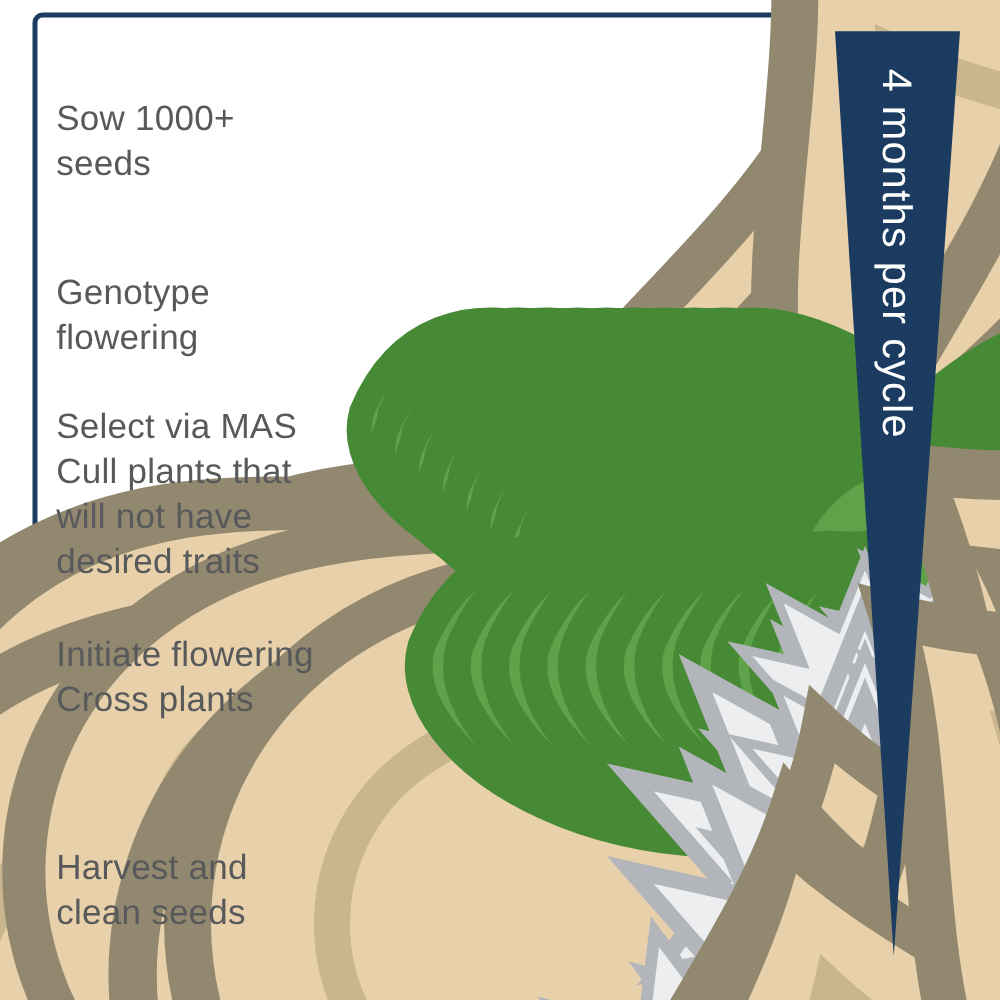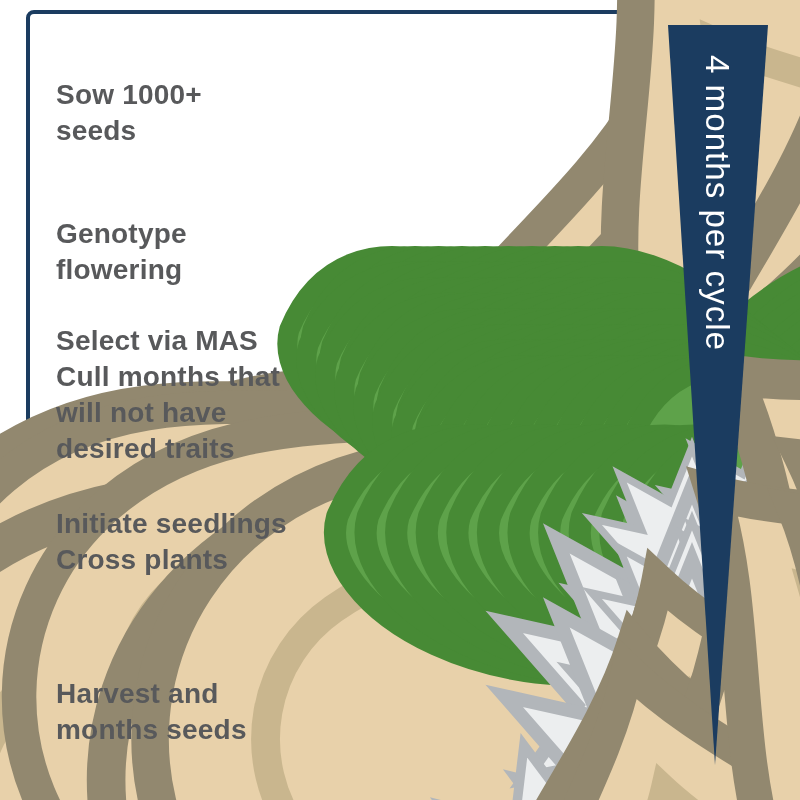--- a/index.html
+++ b/index.html
@@ -19,22 +19,22 @@
     width:800px;height:800px;position:relative;background:#ffffff;overflow:hidden;
     font-family:"Liberation Sans",sans-serif;
   }
   .frame{
     position:absolute;left:26px;top:10px;width:746px;height:776px;
     box-sizing:border-box;border:4px solid var(--navy);border-radius:8px;
     background:transparent;
   }
   .art{position:absolute;left:0;top:0;width:800px;height:800px;}
   .label{
-    position:absolute;left:56px;
-    font-weight:bold;font-size:28px;line-height:36px;
+    position:absolute;left:45px;
+    font-weight:normal;font-size:28px;line-height:36px;
     color:var(--labelGray);white-space:pre-line;letter-spacing:0.2px;
   }
   .label-1{top:77px;}
   .label-2{top:216px;}
   .label-3{top:323px;}
   .label-4{top:506px;}
   .label-5{top:676px;}
   .funnel-text{
     fill:#ffffff;
     font-family:"Liberation Sans",sans-serif;
@@ -326,19 +326,19 @@
     <polygon id="funnel-shape" points="668,25 768,25 715,765" fill="var(--navy)"></polygon>
     <text id="funnel-text" class="funnel-text" transform="translate(706,55) rotate(90)" lengthAdjust="spacingAndGlyphs" textLength="296">4 months per cycle</text>
   </g>
 </svg>
 
 <div class="label label-1">Sow 1000+
 seeds</div>
 <div class="label label-2">Genotype
 flowering</div>
 <div class="label label-3">Select via MAS
-Cull months that
+Cull plants that
 will not have
 desired traits</div>
-<div class="label label-4">Initiate seedlings
+<div class="label label-4">Initiate flowering
 Cross plants</div>
 <div class="label label-5">Harvest and
-months seeds</div>
+clean seeds</div>
 
 </body></html>

